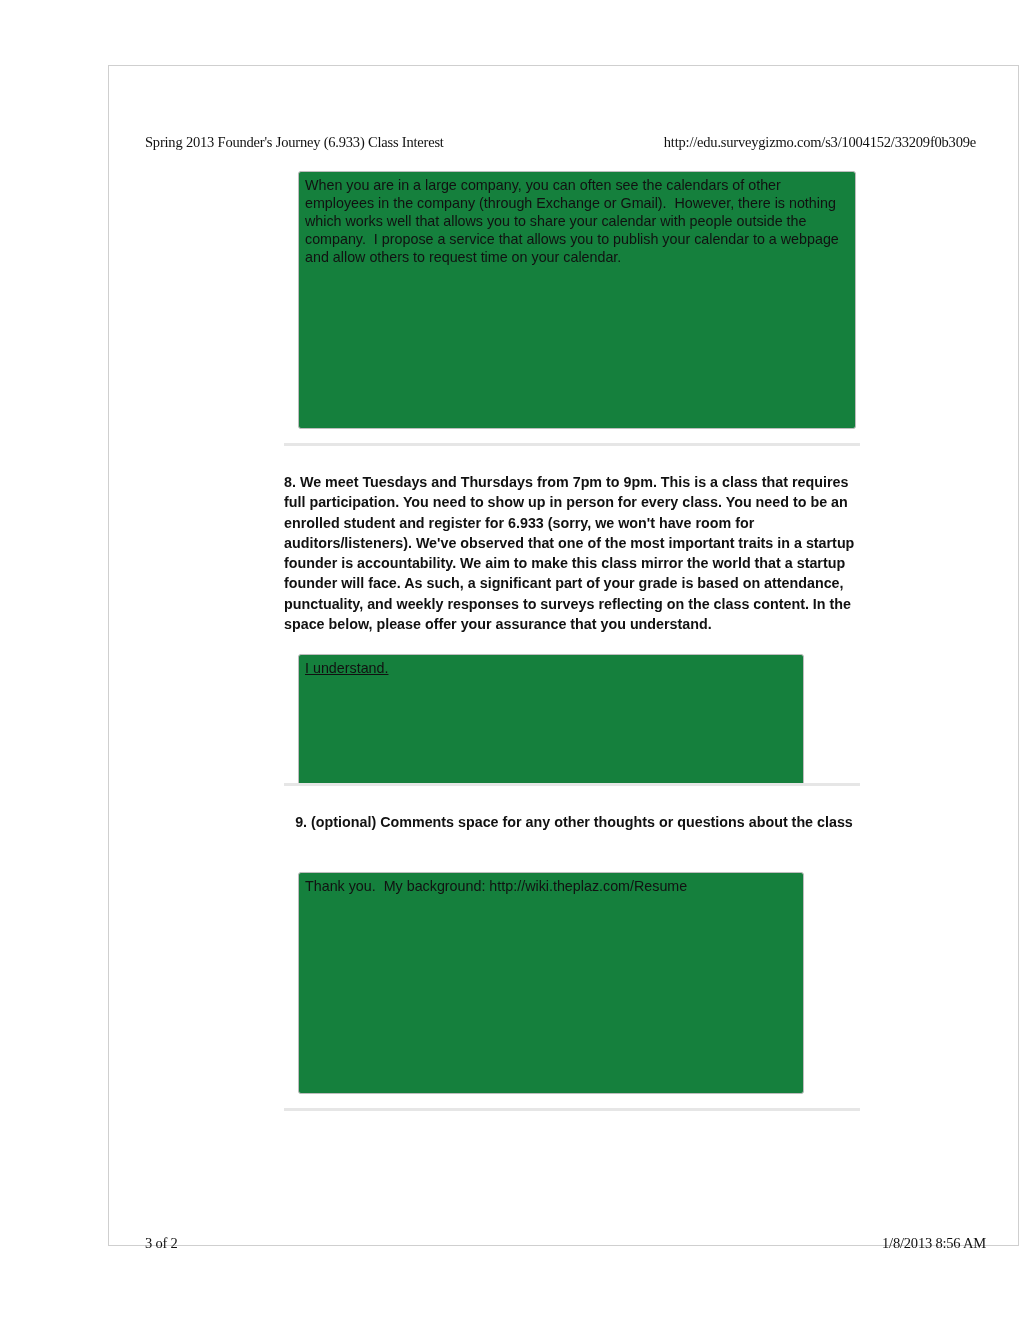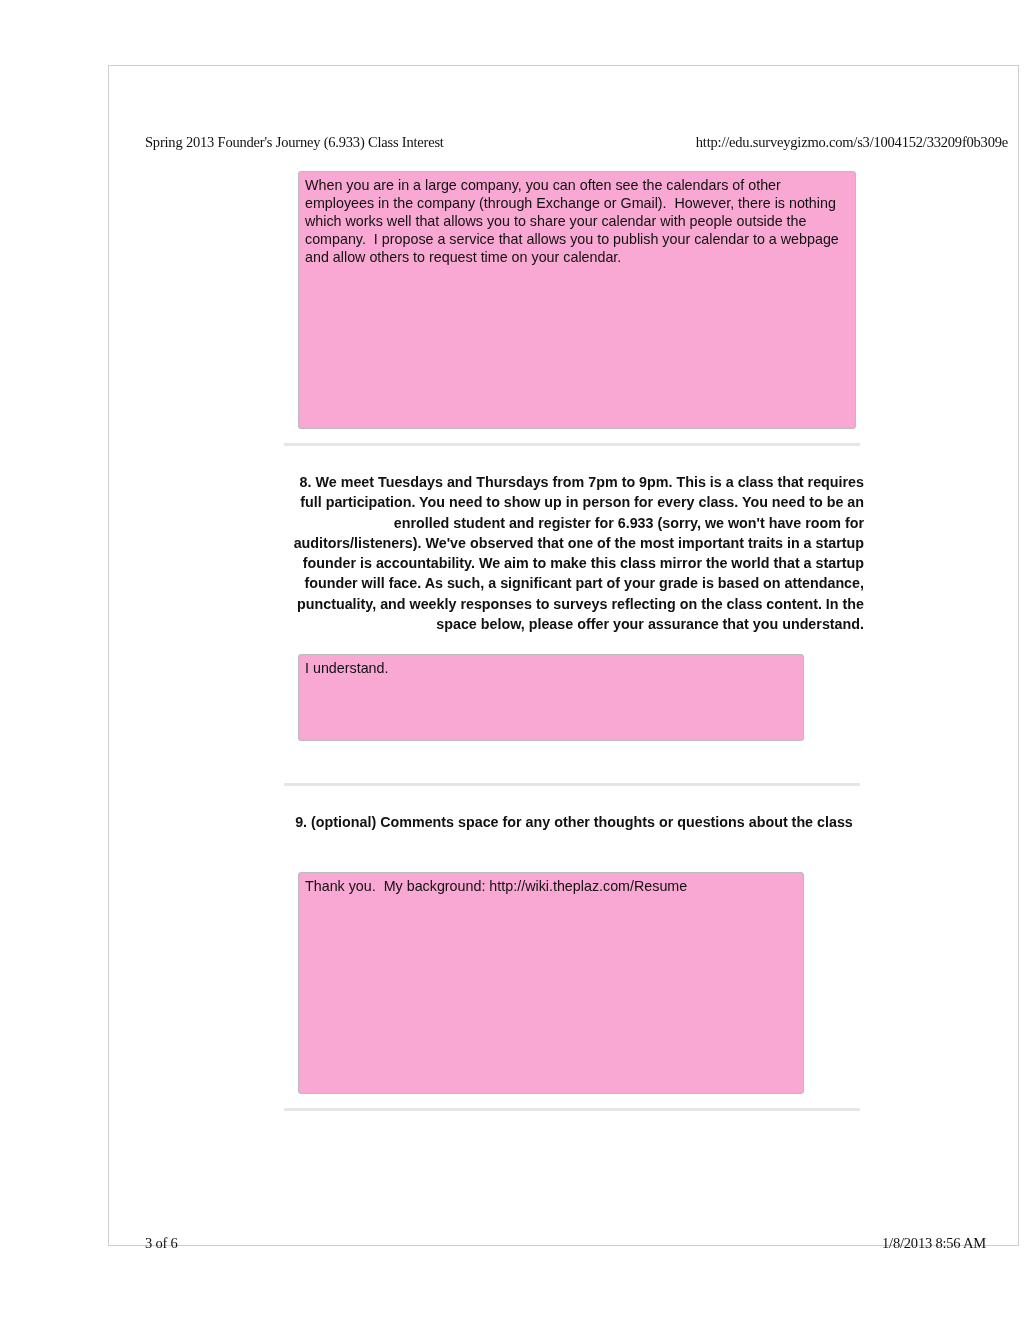--- a/index.html
+++ b/index.html
@@ -28,42 +28,42 @@
     .serif {
       font-family: Liberation Serif, serif;
       font-size: 14.5px;
       color: #111;
       position: absolute;
       white-space: nowrap;
       letter-spacing: -0.2px;
       margin-top: 33px;
     }
     .hdr-left { left: 145px; top: 101px; }
-    .hdr-right { right: 16px; top: 101px; }
+    .hdr-right { right: 48px; top: 101px; }
     .ftr-left { left: 145px; top: 1202px; }
     .ftr-right { right: 38px; top: 1202px; }
     .page-label { left: 437px; top: 1305px; }
 
     .answer-box {
       position: absolute;
       border: 1px solid #bdbdbd;
       border-radius: 3px;
       box-shadow: inset 0 0 1px rgba(0,0,0,0.08), 0 0 1px rgba(0,0,0,0.05);
-      background: #f9a8d4;
+      background: #15803d;
       box-sizing: border-box;
       padding: 4px 6px;
       font-family: "Liberation Sans", sans-serif;
       font-size: 14.3px;
       line-height: 18px;
       color: #111;
       white-space: pre-wrap;
       overflow: hidden;
     }
     .box1 { left: 298px; top: 171px; width: 558px; height: 258px; }
-    .box2 { left: 298px; top: 654px; width: 506px; height: 87px; }
+    .box2 { left: 298px; top: 654px; width: 506px; height: 132px; text-decoration: underline; }
     .box3 { left: 298px; top: 872px; width: 506px; height: 222px; }
 
     .divider {
       position: absolute;
       left: 284px;
       width: 576px;
       height: 3px;
       background: #e6e6e6;
     }
     .div1 { top: 443px; }
@@ -73,21 +73,21 @@
     .question {
       position: absolute;
       left: 284px;
       width: 580px;
       font-family: "Liberation Sans", sans-serif;
       font-weight: bold;
       font-size: 14.3px;
       line-height: 20.3px;
       color: #111;
     }
-    .q8 { top: 472px; text-align: right; }
+    .q8 { top: 472px; }
     .q9 { top: 812px; text-align: center; }
   </style>
 </head>
 <body>
 
 <div class="page-frame"></div>
 
 <div class="serif hdr-left">Spring 2013 Founder's Journey (6.933) Class Interest</div>
 <div class="serif hdr-right">http://edu.surveygizmo.com/s3/1004152/33209f0b309e</div>
 
@@ -95,16 +95,16 @@
 <div class="divider div1"></div>
 
 <div class="question q8">8. We meet Tuesdays and Thursdays from 7pm to 9pm. This is a class that requires full participation. You need to show up in person for every class. You need to be an enrolled student and register for 6.933 (sorry, we won't have room for auditors/listeners). We've observed that one of the most important traits in a startup founder is accountability. We aim to make this class mirror the world that a startup founder will face. As such, a significant part of your grade is based on attendance, punctuality, and weekly responses to surveys reflecting on the class content. In the space below, please offer your assurance that you understand.</div>
 <div class="answer-box box2">I understand.</div>
 <div class="divider div2"></div>
 
 <div class="question q9">9. (optional) Comments space for any other thoughts or questions about the class</div>
 <div class="answer-box box3">Thank you.  My background: http://wiki.theplaz.com/Resume</div>
 <div class="divider div3"></div>
 
-<div class="serif ftr-left">3 of 6</div>
+<div class="serif ftr-left">3 of 2</div>
 <div class="serif ftr-right">1/8/2013 8:56 AM</div>
 
 <div class="serif page-label">Page 3</div>
 
 </body></html>

